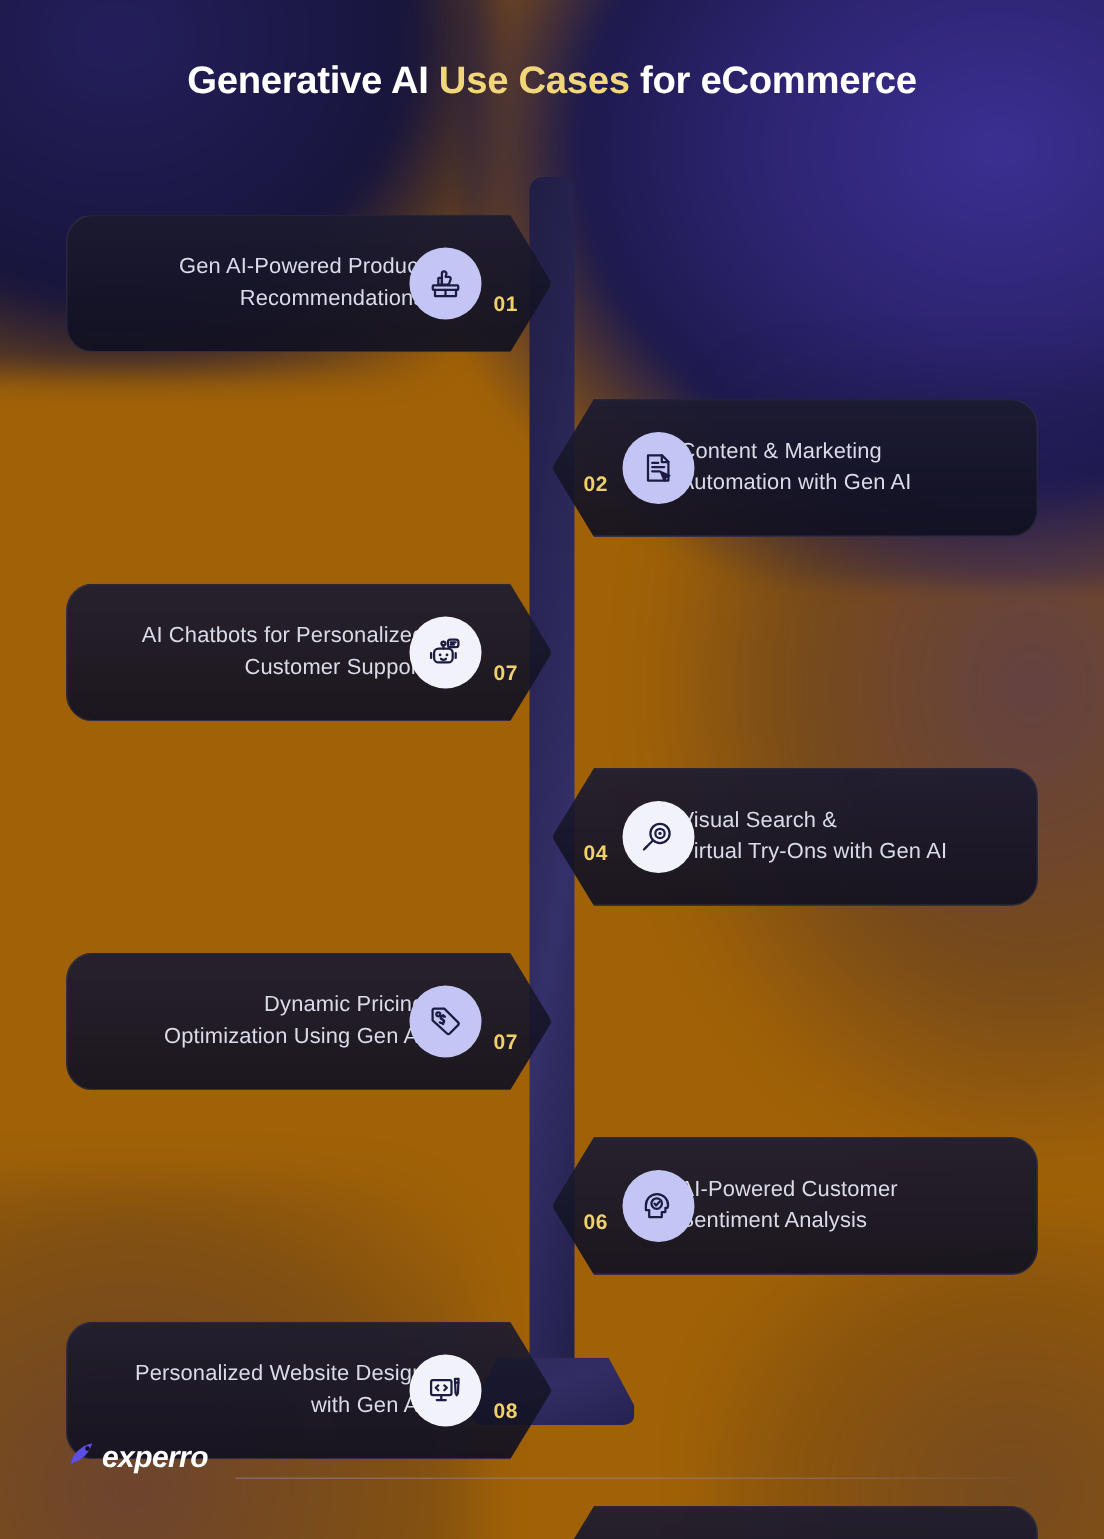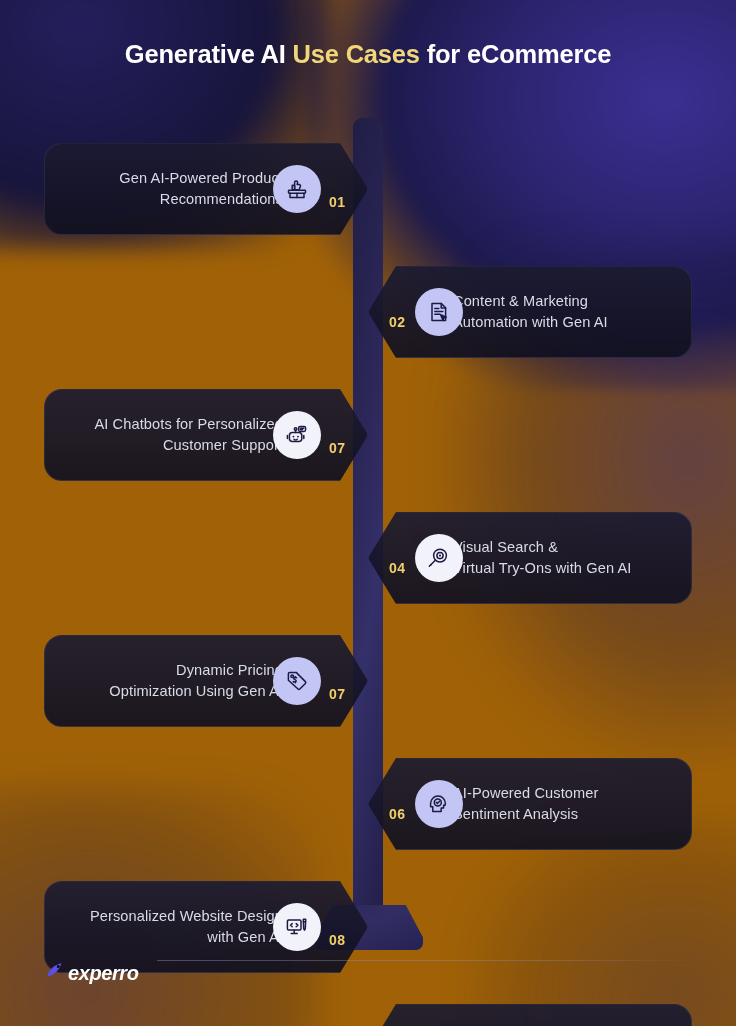--- a/index.html
+++ b/index.html
@@ -168,21 +168,21 @@
   .bubble.lav   { background: #c3c6f5; }
   .bubble.wht   { background: #f2f3fa; }
   .bubble svg   { display: block; }
 
   
   .footer {
     position: absolute;
     left: 44px; bottom: 40px;
     width: 652px;
     display: flex;
-    align-items: flex-start;
+    align-items: flex-end;
     z-index: 6;
   }
   .logo {
     display: flex;
     align-items: center;
     gap: 2px;
   }
   .logo-mark { display: block; }
   .logo-text {
     font-size: 20px;

